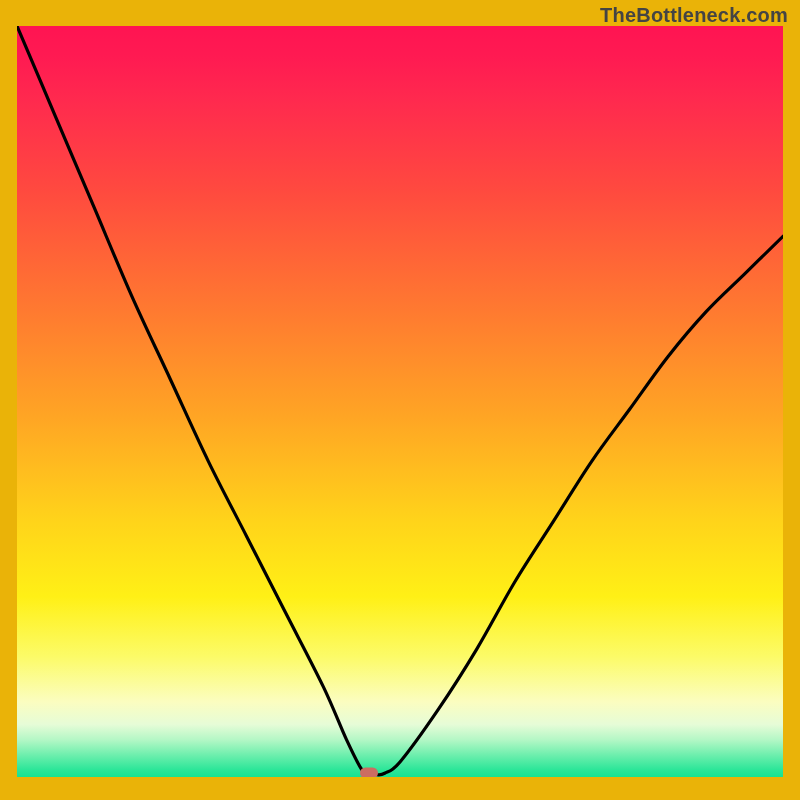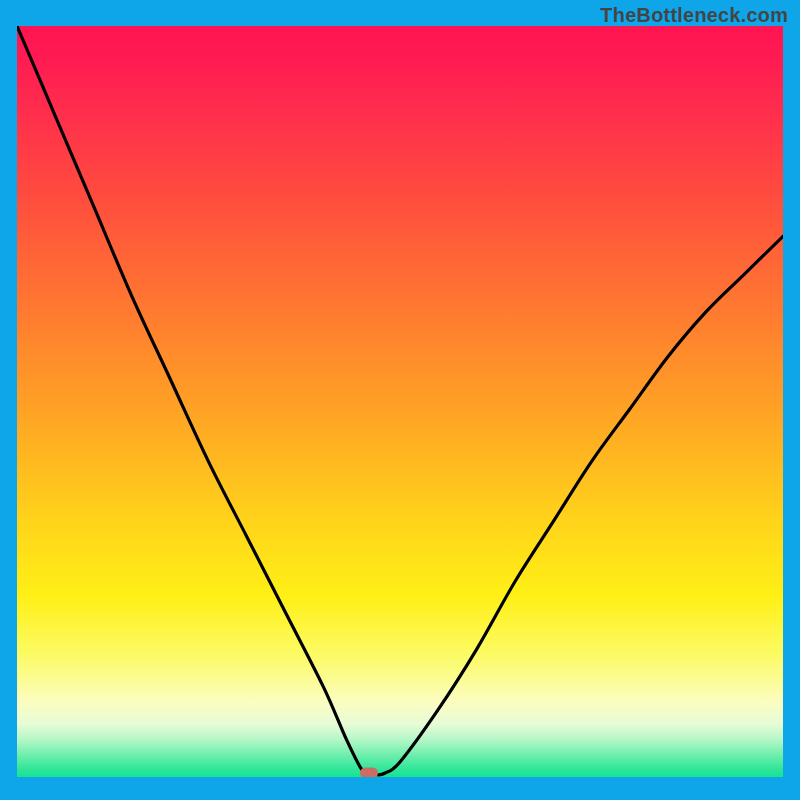--- a/index.html
+++ b/index.html
@@ -8,21 +8,21 @@
     width: 800px;
     height: 800px;
     background: #000;
     overflow: hidden;
     font-family: Arial, Helvetica, sans-serif;
   }
   .frame {
     position: relative;
     width: 800px;
     height: 800px;
-    background: #0ea5e9;
+    background: #eab308;
   }
   .watermark {
     position: absolute;
     top: 4px;
     right: 12px;
     color: #444;
     font-size: 20px;
     font-weight: 600;
     letter-spacing: 0.2px;
     z-index: 10;

